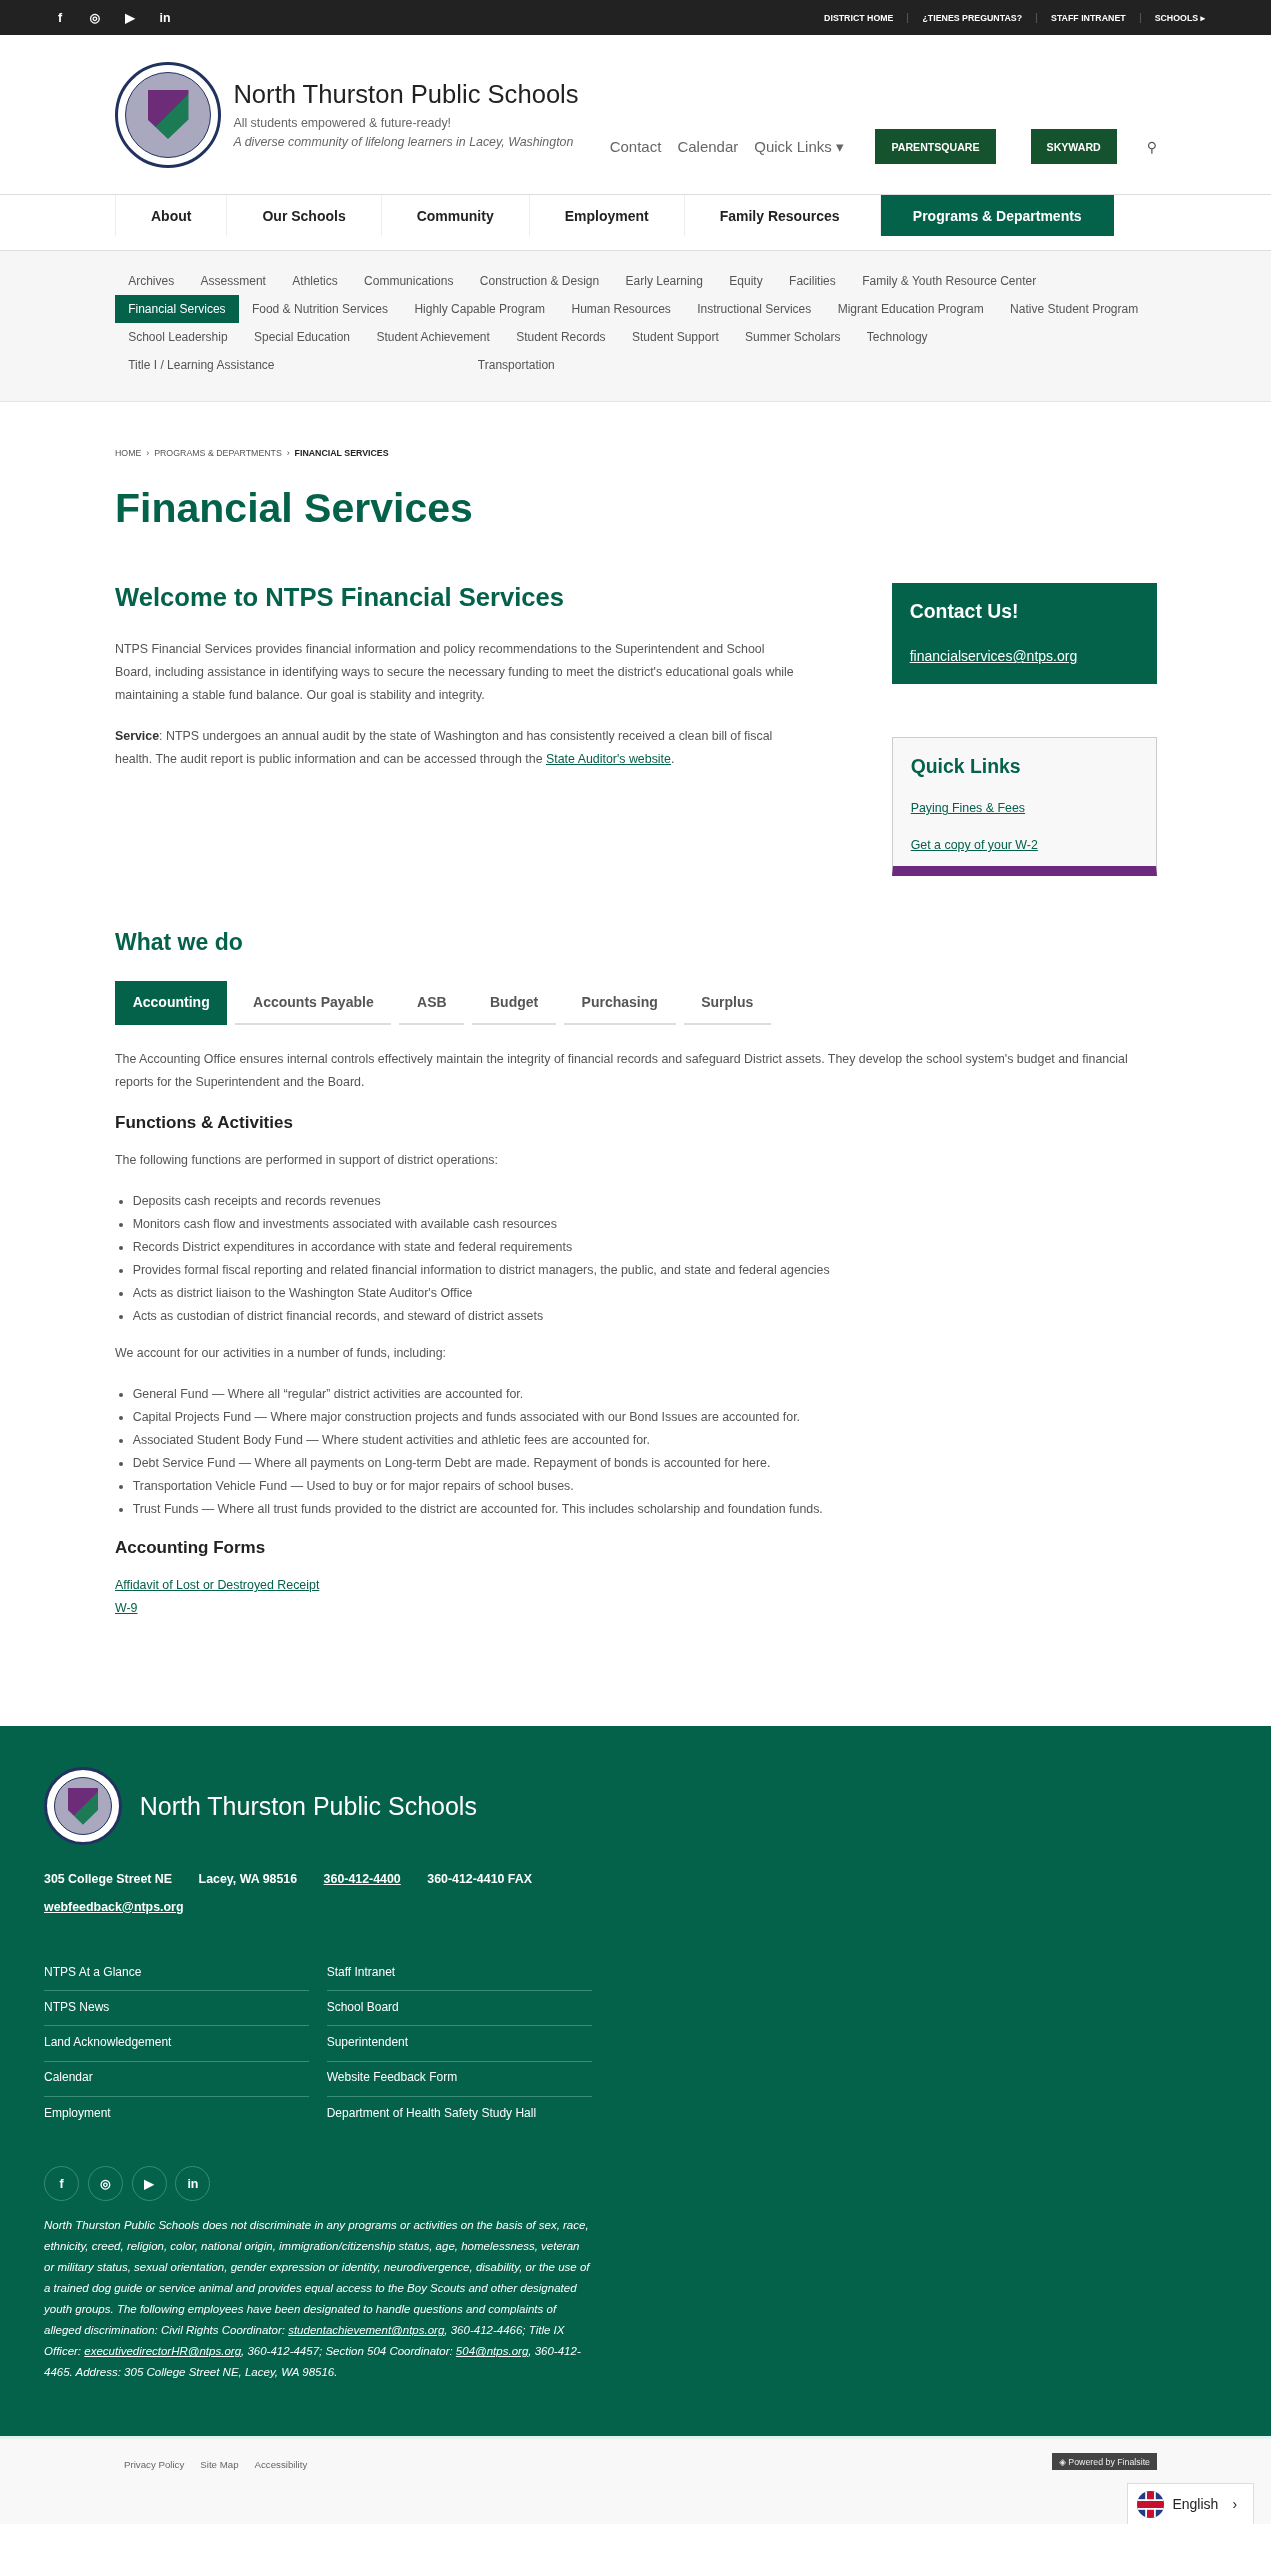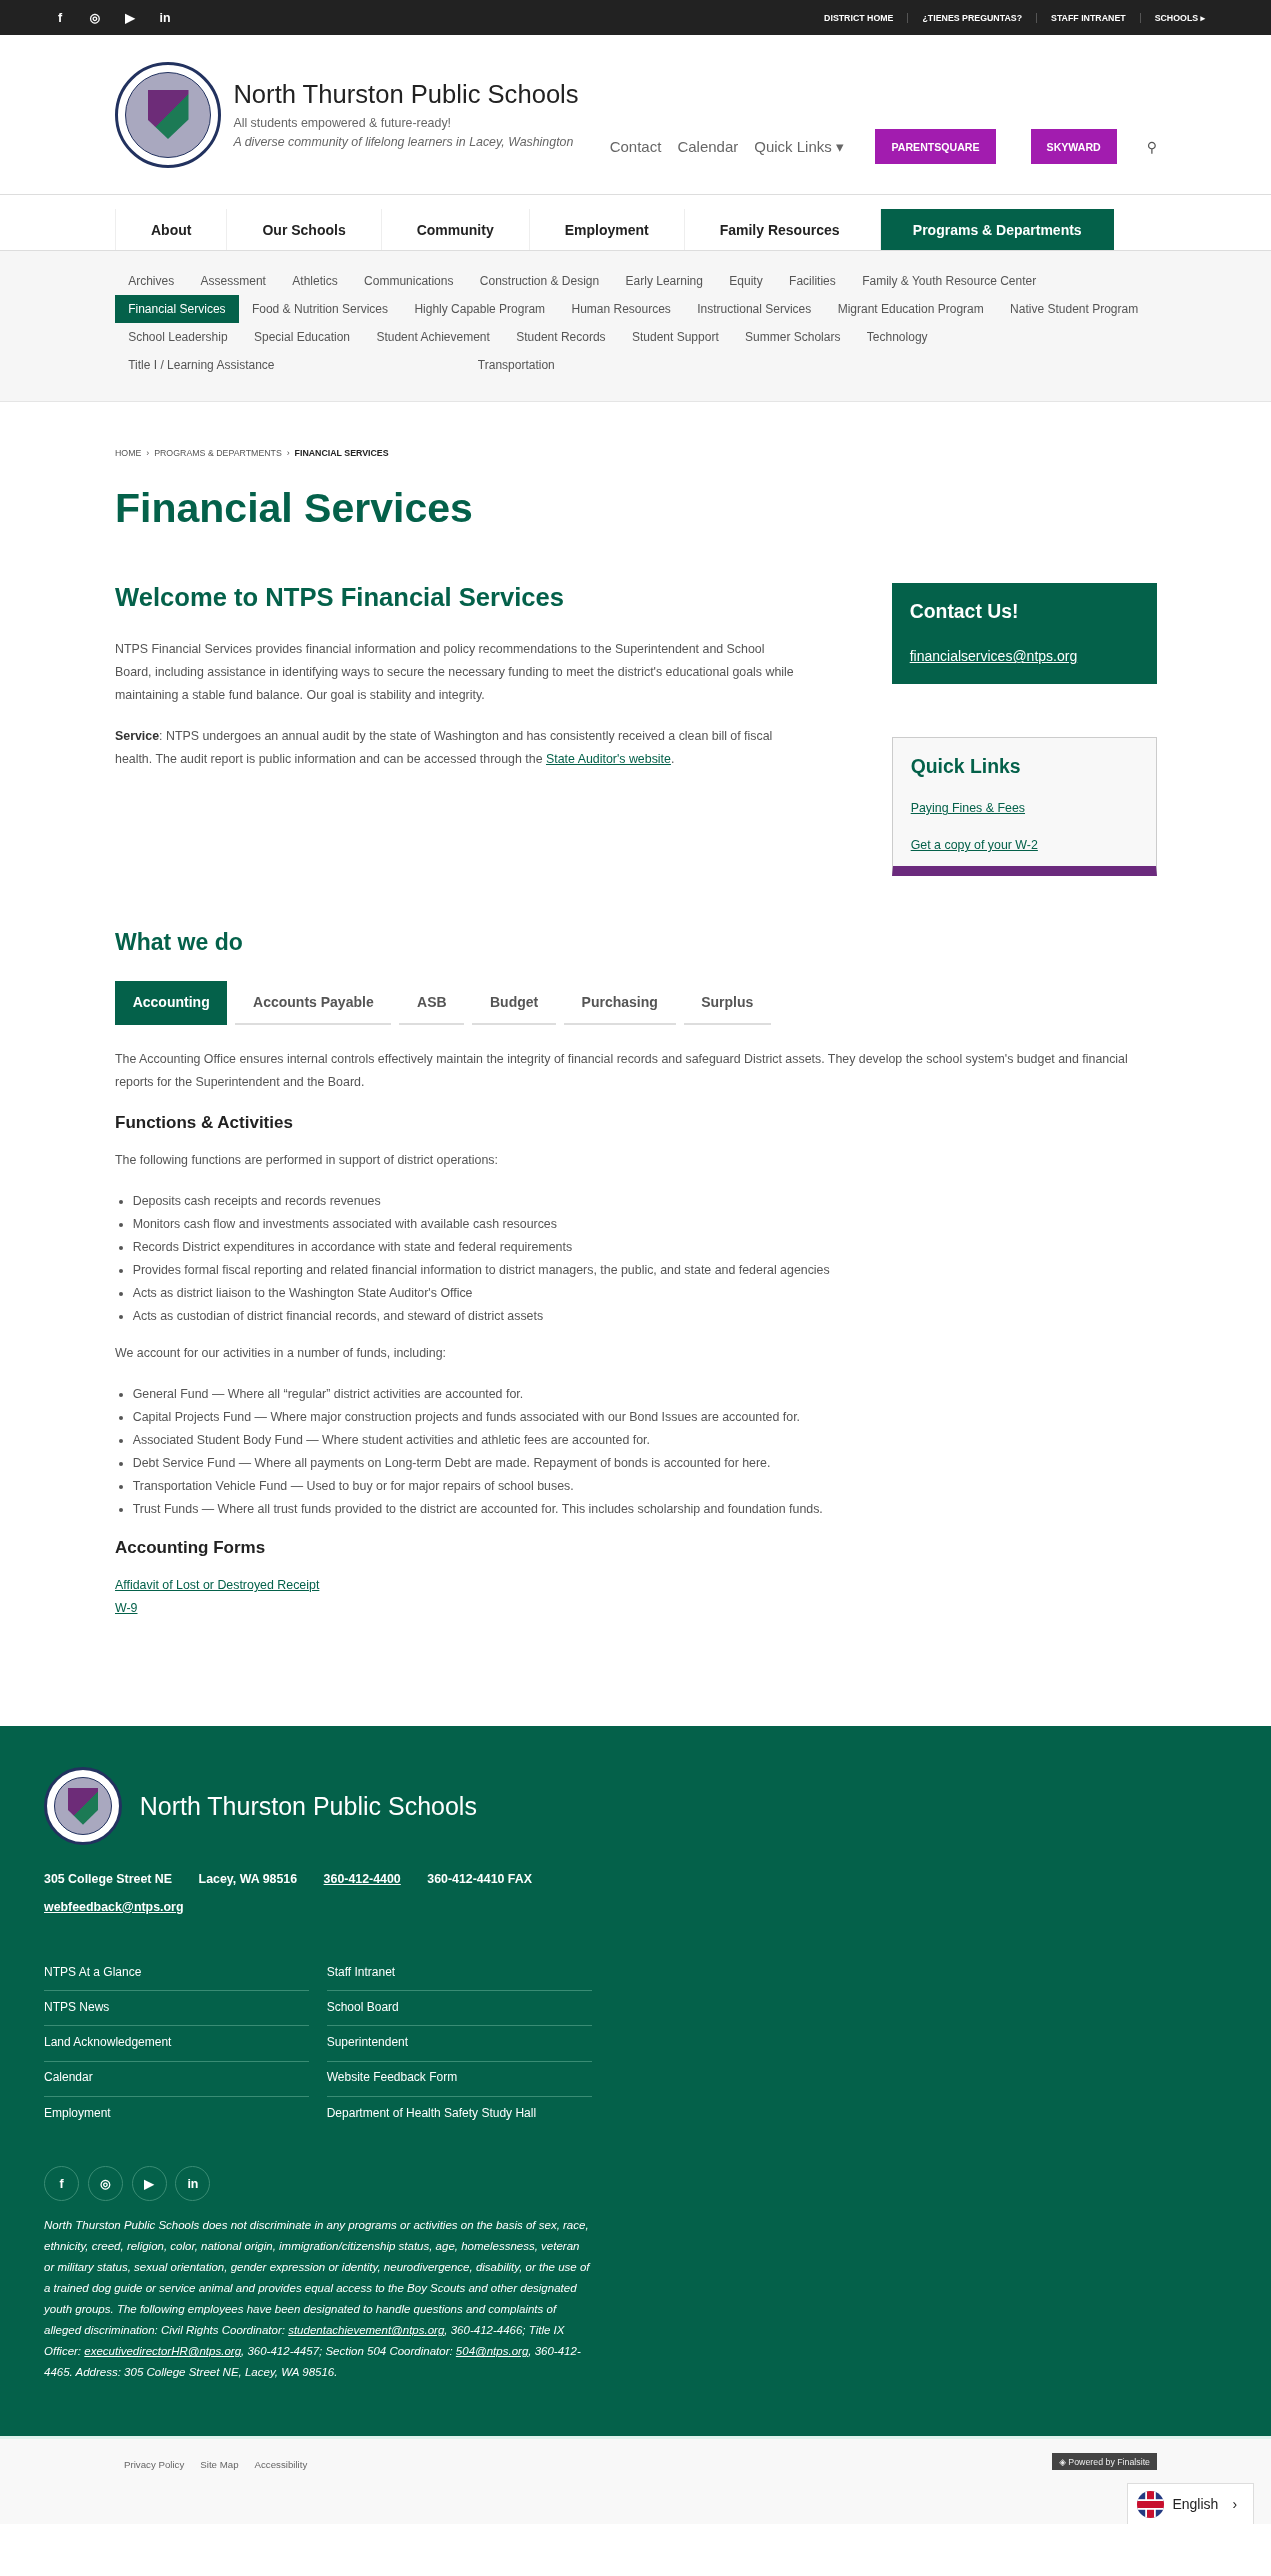--- a/index.html
+++ b/index.html
@@ -14,23 +14,23 @@
 .header{height:159px;display:flex;align-items:center;padding:0 115px;position:relative}
 .logo{width:106px;height:106px;border-radius:50%;background:#fff;border:3.5px solid #22325f;display:flex;align-items:center;justify-content:center;position:relative}
 .logo .ring{position:absolute;inset:7px;border-radius:50%;border:1.8px solid #22325f;background:#a9a8bf}
 .logo .shield{position:relative;width:41px;height:49px;background:linear-gradient(135deg,#6d2c78 50%,#1c7a55 50%);clip-path:polygon(0 0,100% 0,100% 60%,50% 100%,0 60%)}
 .brand{margin-left:12.4px}
 .brand .name{font-size:25.6px;color:#222;font-family:"Liberation Sans Narrow","Liberation Sans",sans-serif}
 .brand .tag1{font-size:12.4px;color:#666;margin-top:7px}
 .brand .tag2{font-size:12.4px;color:#666;font-style:italic;margin-top:5.3px}
 .hright{position:absolute;right:115px;top:94px;display:flex;align-items:center}
 .hright .util{font-size:15px;color:#666;margin-right:16px}
-.btn-green{background:#a21caf;color:#fff;font-size:10.6px;font-weight:bold;padding:11.5px 16px;margin-left:16px;border:none}
+.btn-green{background:#14532d;color:#fff;font-size:10.6px;font-weight:bold;padding:11.5px 16px;margin-left:16px;border:none}
 .searchicon{margin-left:30px;font-size:14px;color:#555}
-.mainnav{height:57px;border-top:1.8px solid #ddd;border-bottom:1.8px solid #ddd;display:flex;align-items:flex-end;padding:0 115px}
+.mainnav{height:57px;border-top:1.8px solid #ddd;border-bottom:1.8px solid #ddd;display:flex;align-items:flex-start;padding:0 115px}
 .mainnav .item{font-size:14px;font-weight:bold;color:#222;padding:0 35px;height:41px;display:flex;align-items:center;border-left:0.9px solid #eee}
 .mainnav .item.active{background:#04614a;color:#fff;margin-left:5.3px;padding:0 32px}
 .subnav{background:#f6f6f6;padding:16px 115px 22px;border-bottom:1.8px solid #e5e5e5;display:flex;flex-wrap:wrap;width:1272px}
 .subnav span{font-size:12px;color:#555;padding:7px 13.2px;line-height:14px}
 .subnav span.active{background:#04614a;color:#fff}
 .content{padding:0 115px}
 .crumb{margin-top:46px;font-size:8.8px;color:#555;letter-spacing:0}
 .crumb b{color:#222}
 h1.title{font-size:41px;color:#04614a;margin-top:26.5px;font-family:"Liberation Sans Narrow","Liberation Sans",sans-serif;font-weight:bold}
 .cols{display:flex;justify-content:space-between;margin-top:51px}

